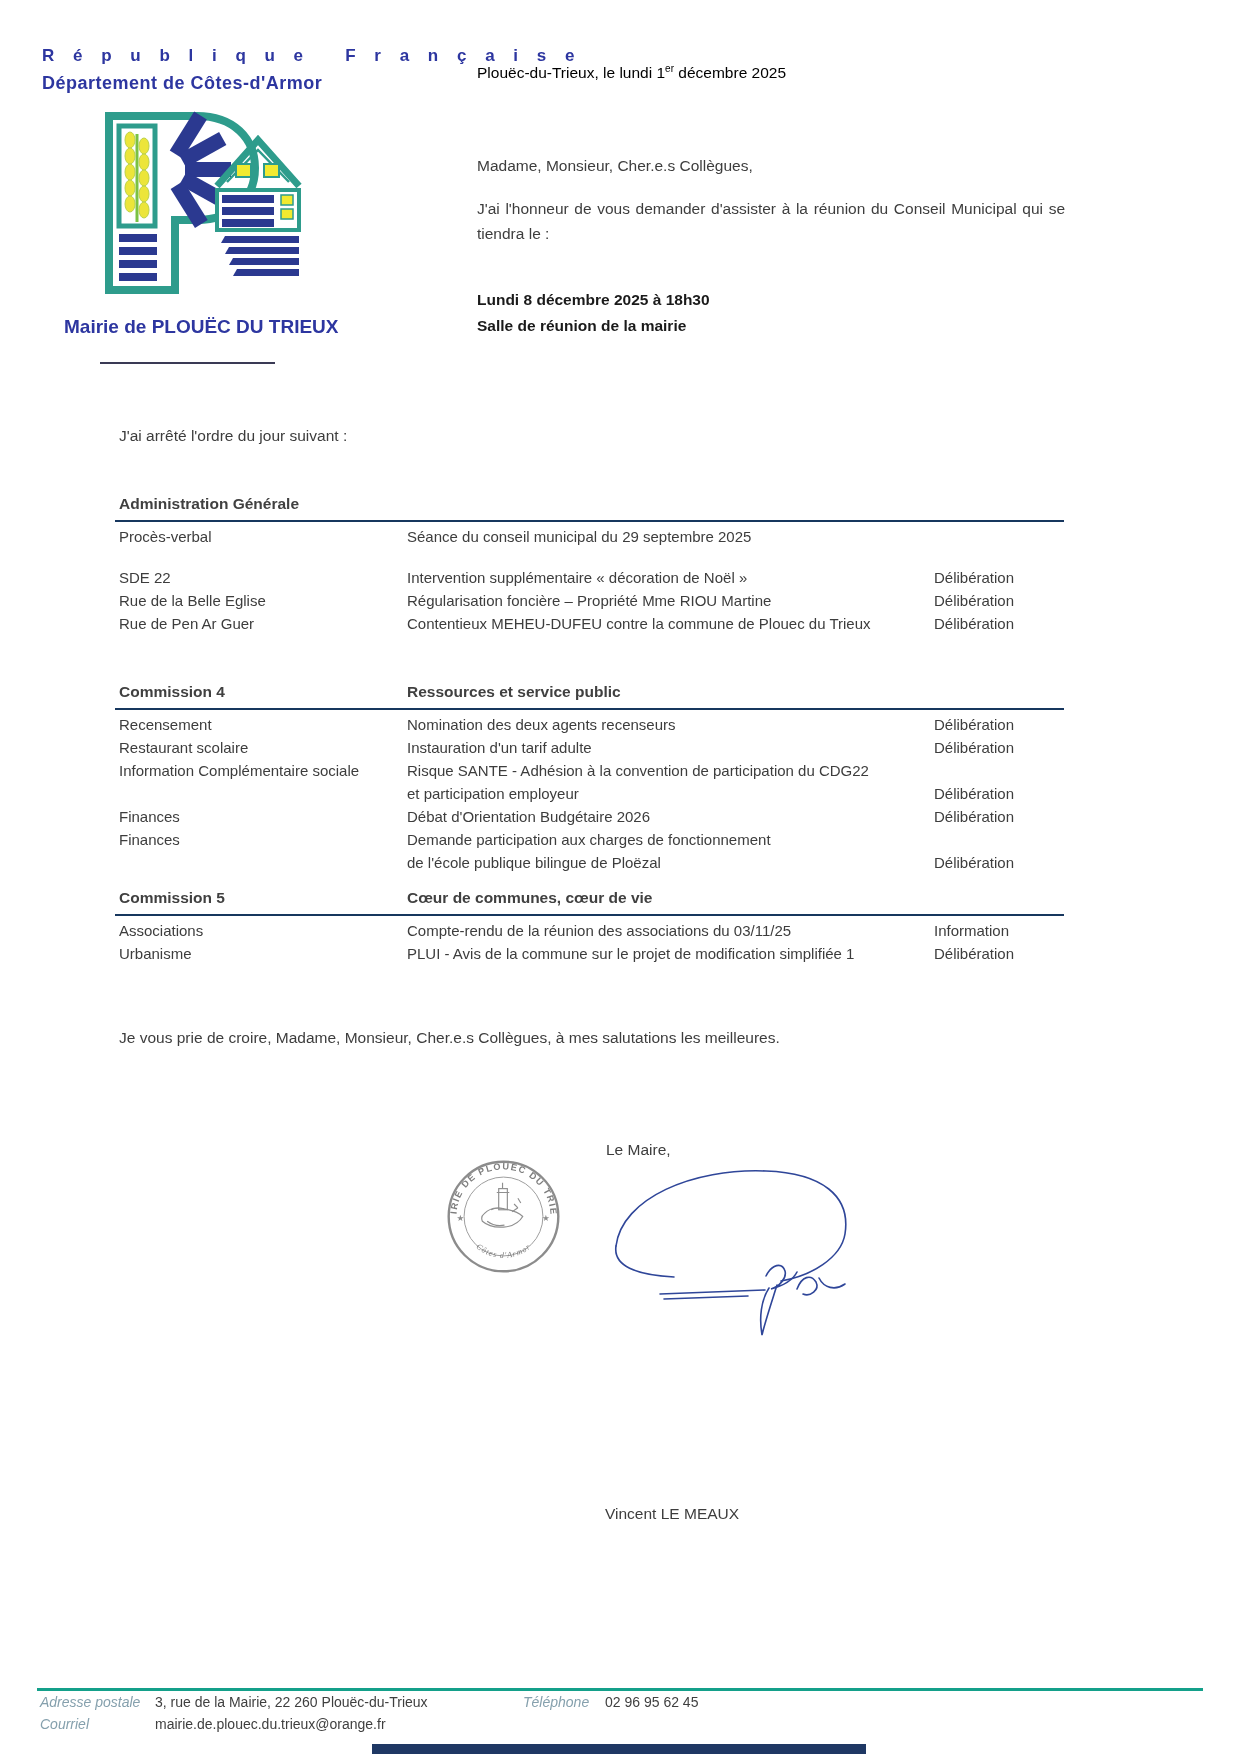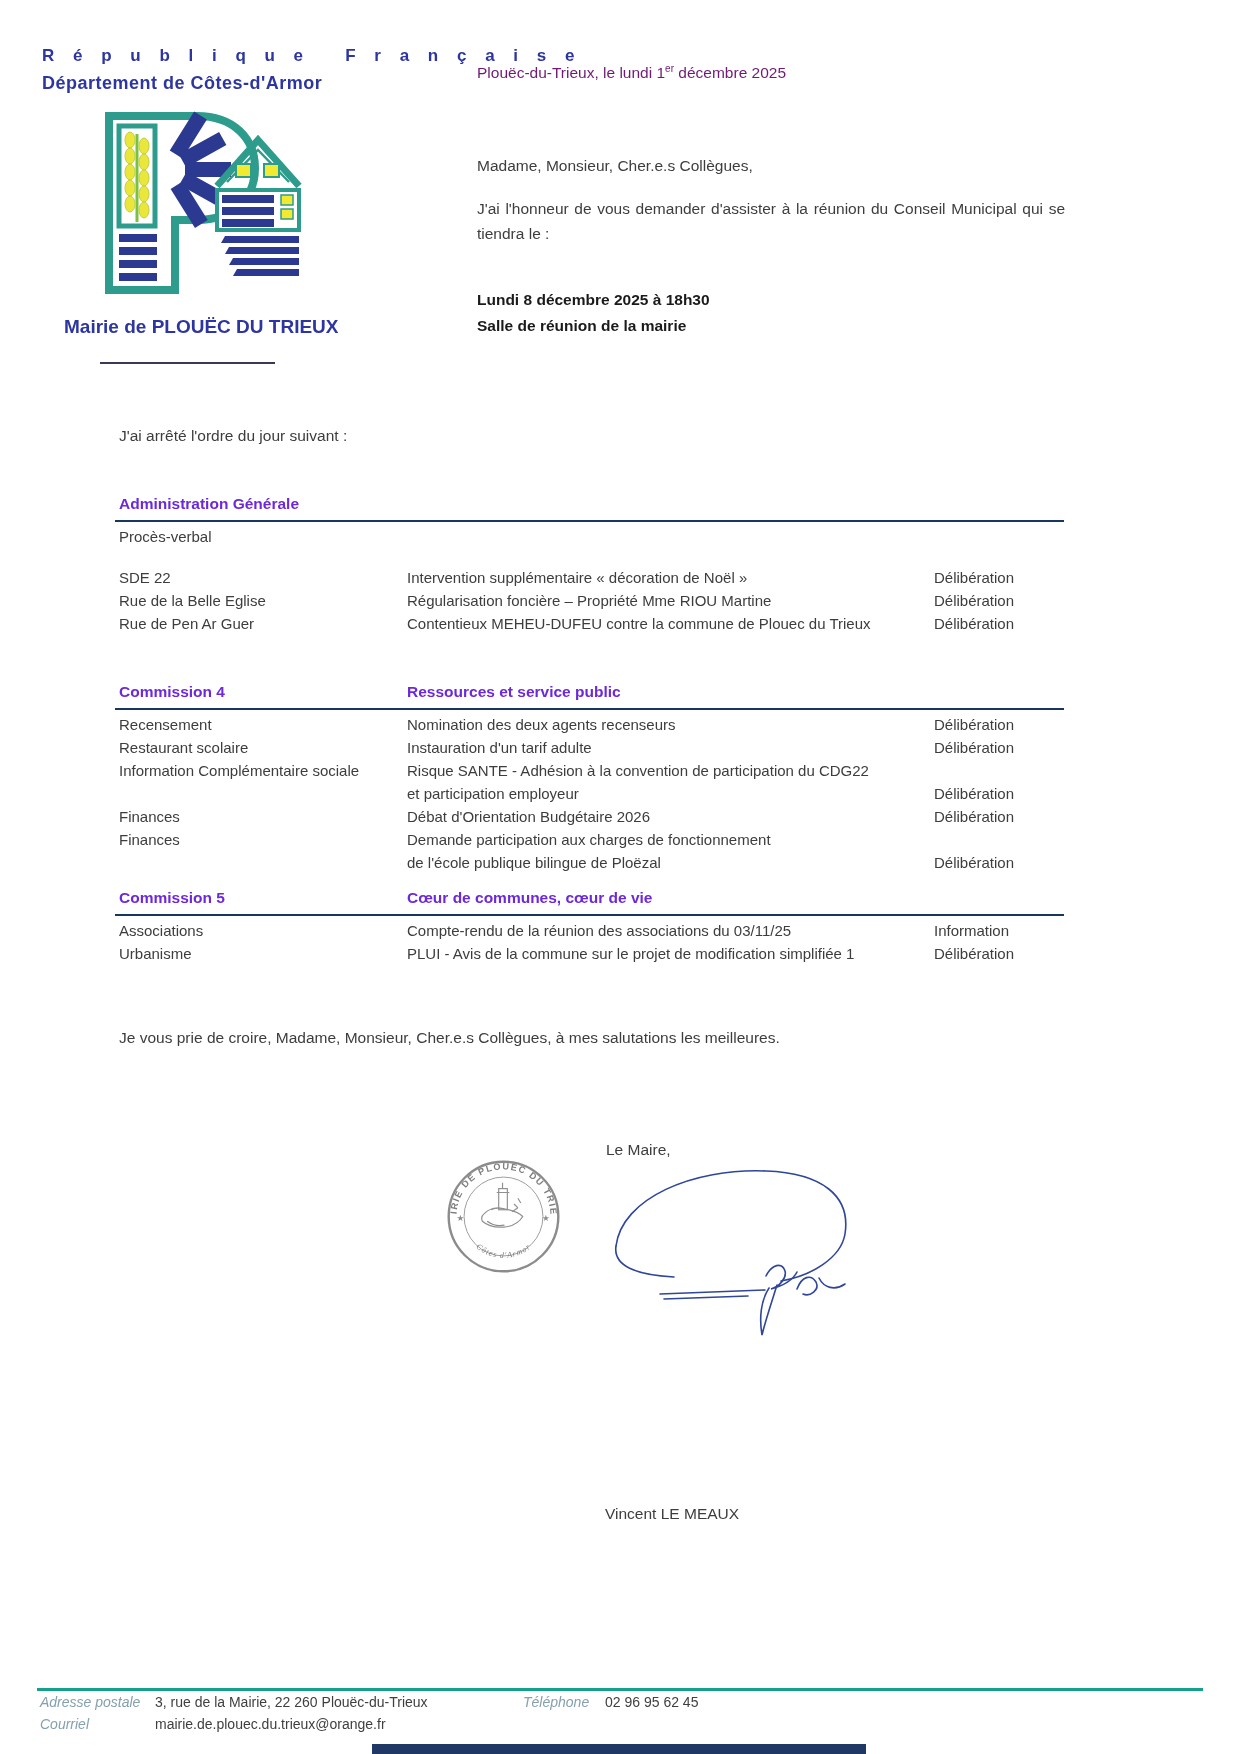--- a/index.html
+++ b/index.html
@@ -10,31 +10,31 @@
   }
   .abs { position:absolute; }
 
   
   .rep-line   { left:42px; top:46px; font-size:17px; font-weight:700; letter-spacing:7px; color:#2d36a0; }
   .dept-line  { left:42px; top:73px; font-size:18px; font-weight:700; letter-spacing:0.5px; color:#2d36a0; }
   .mairie-line{ left:64px; top:316px; font-size:19px; font-weight:600; color:#2d36a0; }
   .mairie-rule{ left:100px; top:362px; width:175px; height:2px; background:#3a3a55; }
 
   
-  .dateline   { left:477px; top:63px; font-size:15.5px; color:#701a75; }
+  .dateline   { left:477px; top:63px; font-size:15.5px; color:#000000; }
   .dateline sup { font-size:10px; }
   .salutation { left:477px; top:157px; font-size:15.5px; }
   .intro      { left:477px; top:197px; width:588px; font-size:15.5px; line-height:1.6; text-align:justify; }
   .meeting    { left:477px; top:287px; width:545px; font-size:15.5px; font-weight:700; color:#1a1a1a; line-height:26px; }
   .agenda-intro { left:119px; top:427px; font-size:15.5px; }
 
   
   .section { left:115px; width:949px; font-size:15px; }
   .sec-head { display:flex; padding-bottom:4px; border-bottom:2.5px solid #17375e; line-height:24px; }
-  .sec-title { font-weight:700; color:#6d28d9; font-size:15.5px; }
+  .sec-title { font-weight:700; color:#404040; font-size:15.5px; }
   .rows { padding-top:3px; }
   .row { display:flex; line-height:23px; }
   .c1 { width:292px; padding-left:4px; }
   .c2 { width:527px; }
   .c3 { flex:1; }
 
   .closing { left:119px; top:1029px; font-size:15.5px; }
 
   .lemaire  { left:606px; top:1141px; font-size:15.5px; }
   .signname { left:605px; top:1505px; font-size:15.5px; }
@@ -134,20 +134,21 @@
   <div class="abs agenda-intro">J'ai arrêté l'ordre du jour suivant :</div>
 
   <div class="abs section" style="top:492px;">
     <div class="sec-head">
       <div class="sec-title c1">Administration Générale</div>
       <div class="sec-title c2"></div>
     </div>
     <div class="rows">
       <div class="row">
         <div class="c1">Procès-verbal</div>
+        <div class="c2">Séance du conseil municipal du 29 septembre 2025</div>
         <div class="c3"></div>
       </div>
     </div>
   </div>
 
   <div class="abs section" style="top:563px;">
     <div class="rows">
       <div class="row">
         <div class="c1">SDE 22</div>
         <div class="c2">Intervention supplémentaire « décoration de Noël »</div>

